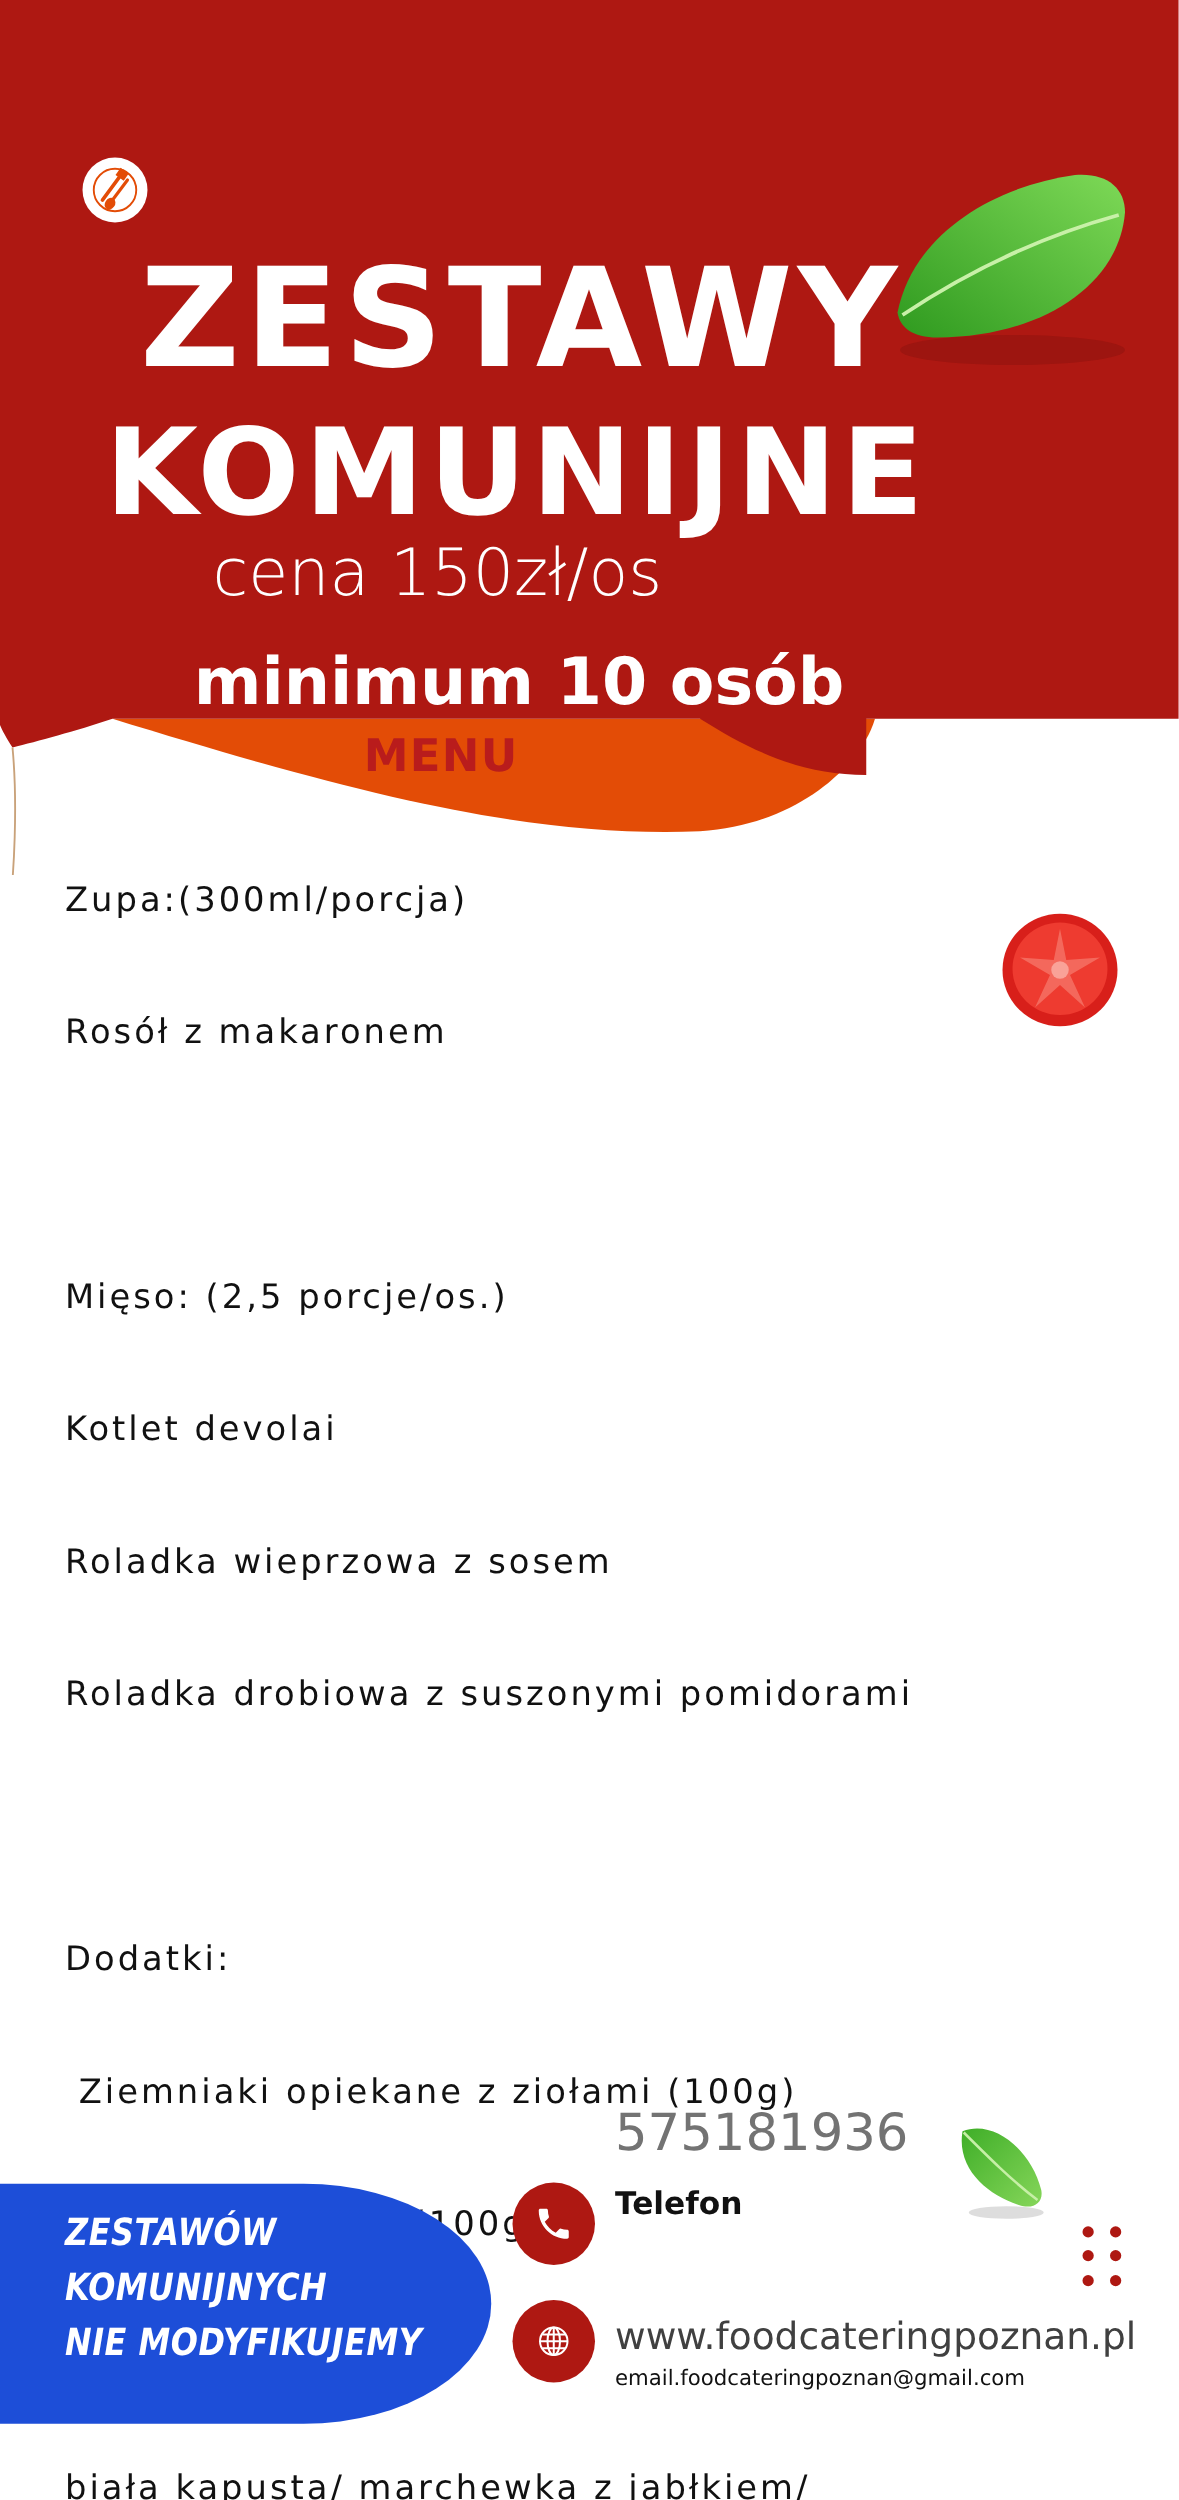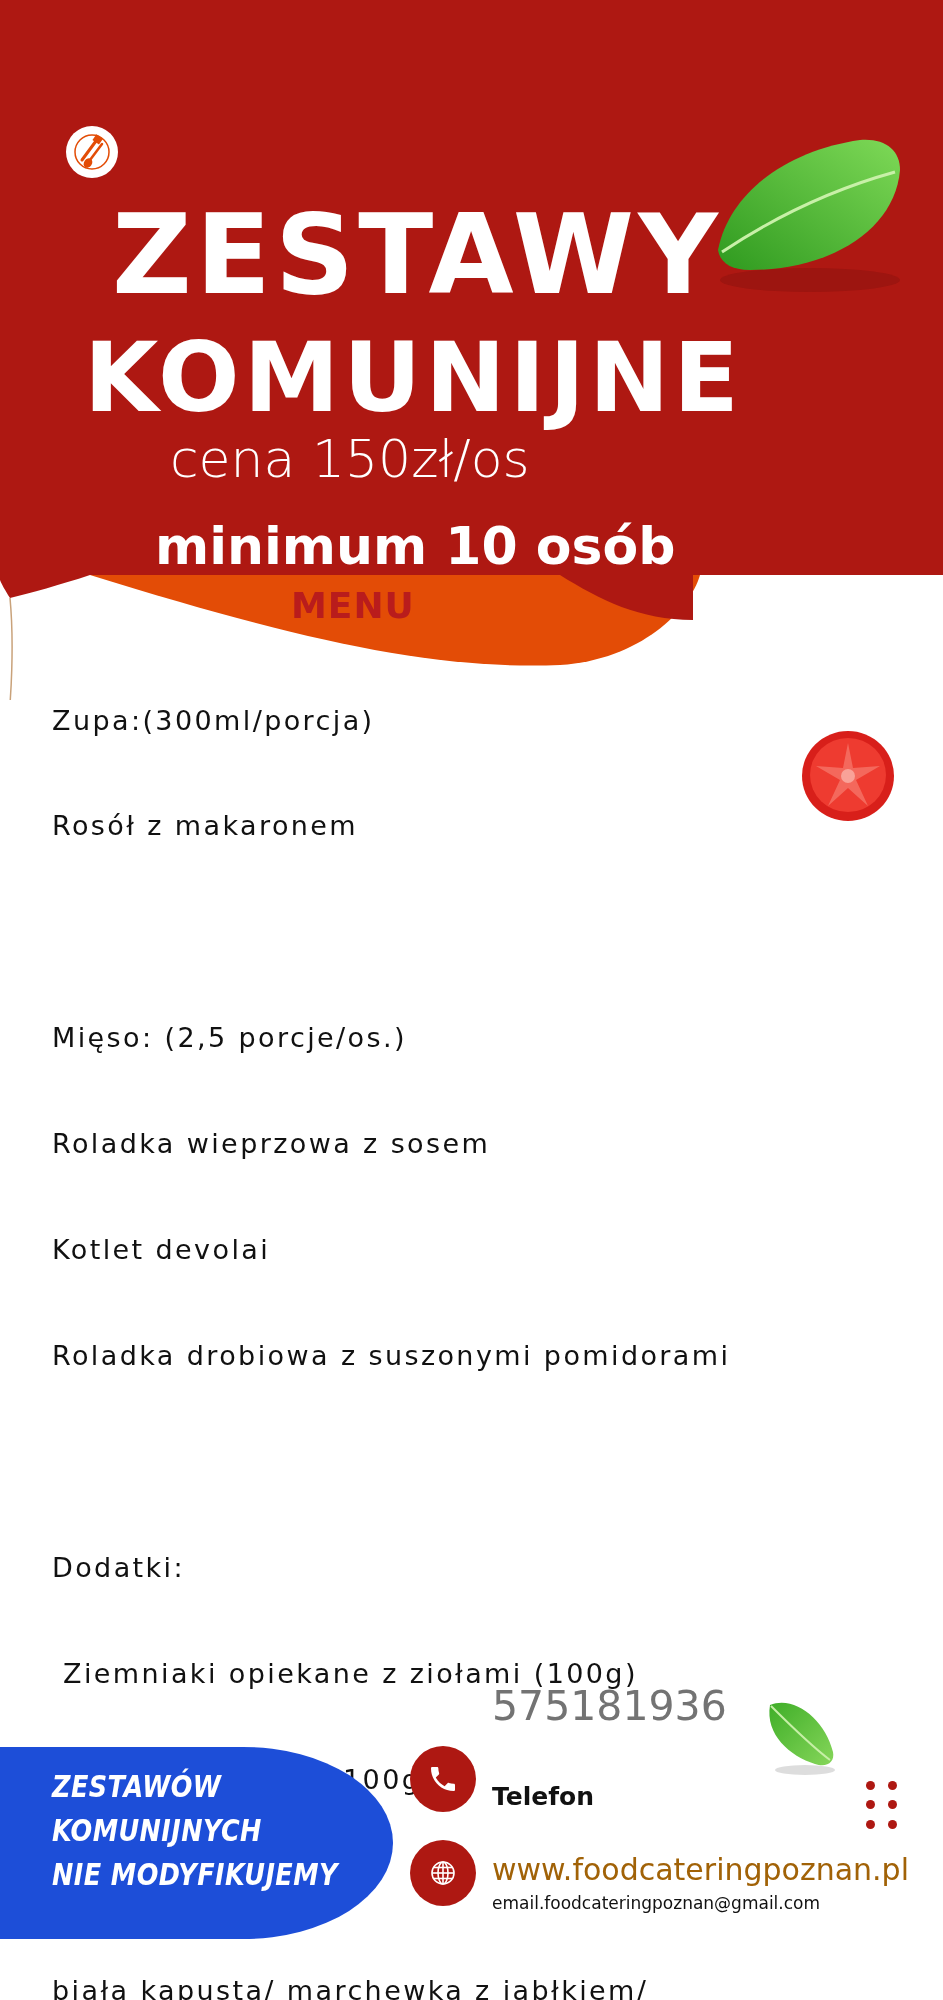--- a/index.html
+++ b/index.html
@@ -58,28 +58,27 @@
   }
   .circle-icon {
     position: absolute; width: 66px; height: 66px; border-radius: 50%;
     background: #ae1812; display: flex; align-items: center; justify-content: center;
   }
   .phone-icon { left: 410px; top: 1746px; }
   .globe-icon { left: 410px; top: 1840px; }
   .tel-label {
     position: absolute; left: 492px; top: 1748px; font-size: 25px; font-weight: bold; color: #111;
     font-family: "DejaVu Sans", sans-serif;
-    margin-top: 34px;
   }
   .tel-number {
     position: absolute; left: 492px; top: 1682px; font-size: 41px; color: #737373;
     font-family: "DejaVu Sans", sans-serif;
   }
   .website {
-    position: absolute; left: 492px; top: 1852px; font-size: 30px; color: #a16207;
+    position: absolute; left: 492px; top: 1852px; font-size: 30px; color: #404040;
     font-family: "DejaVu Sans", sans-serif;
   }
   .email {
     position: absolute; left: 492px; top: 1893px; font-size: 17px; color: #111;
     font-family: "DejaVu Sans", sans-serif;
   }
   .dots {
     position: absolute; left: 866px; top: 1781px; width: 30px; height: 50px;
     display: grid; grid-template-columns: 10px 10px; column-gap: 12px; row-gap: 8px;
   }
@@ -126,22 +125,22 @@
   <path d="M12 122 C60 90 120 60 185 42" stroke="#c8f0a8" stroke-width="3" fill="none"></path>
 </svg>
 
 <div class="menu-heading">MENU</div>
 
 <div class="menu-body">
   <div>Zupa:(300ml/porcja)</div>
   <div>Rosół z makaronem</div>
   <div></div>
   <div>Mięso: (2,5 porcje/os.)</div>
+  <div>Kotlet devolai</div>
   <div>Roladka wieprzowa z sosem</div>
-  <div>Kotlet devolai</div>
   <div>Roladka drobiowa z suszonymi pomidorami</div>
   <div></div>
   <div>Dodatki:</div>
   <div> Ziemniaki opiekane z ziołami (100g)</div>
   <div>Ryż z warzywami (100g)</div>
   <div>Bukiet surówek:</div>
   <div>biała kapusta/ marchewka z jabłkiem/</div>
   
   
   

